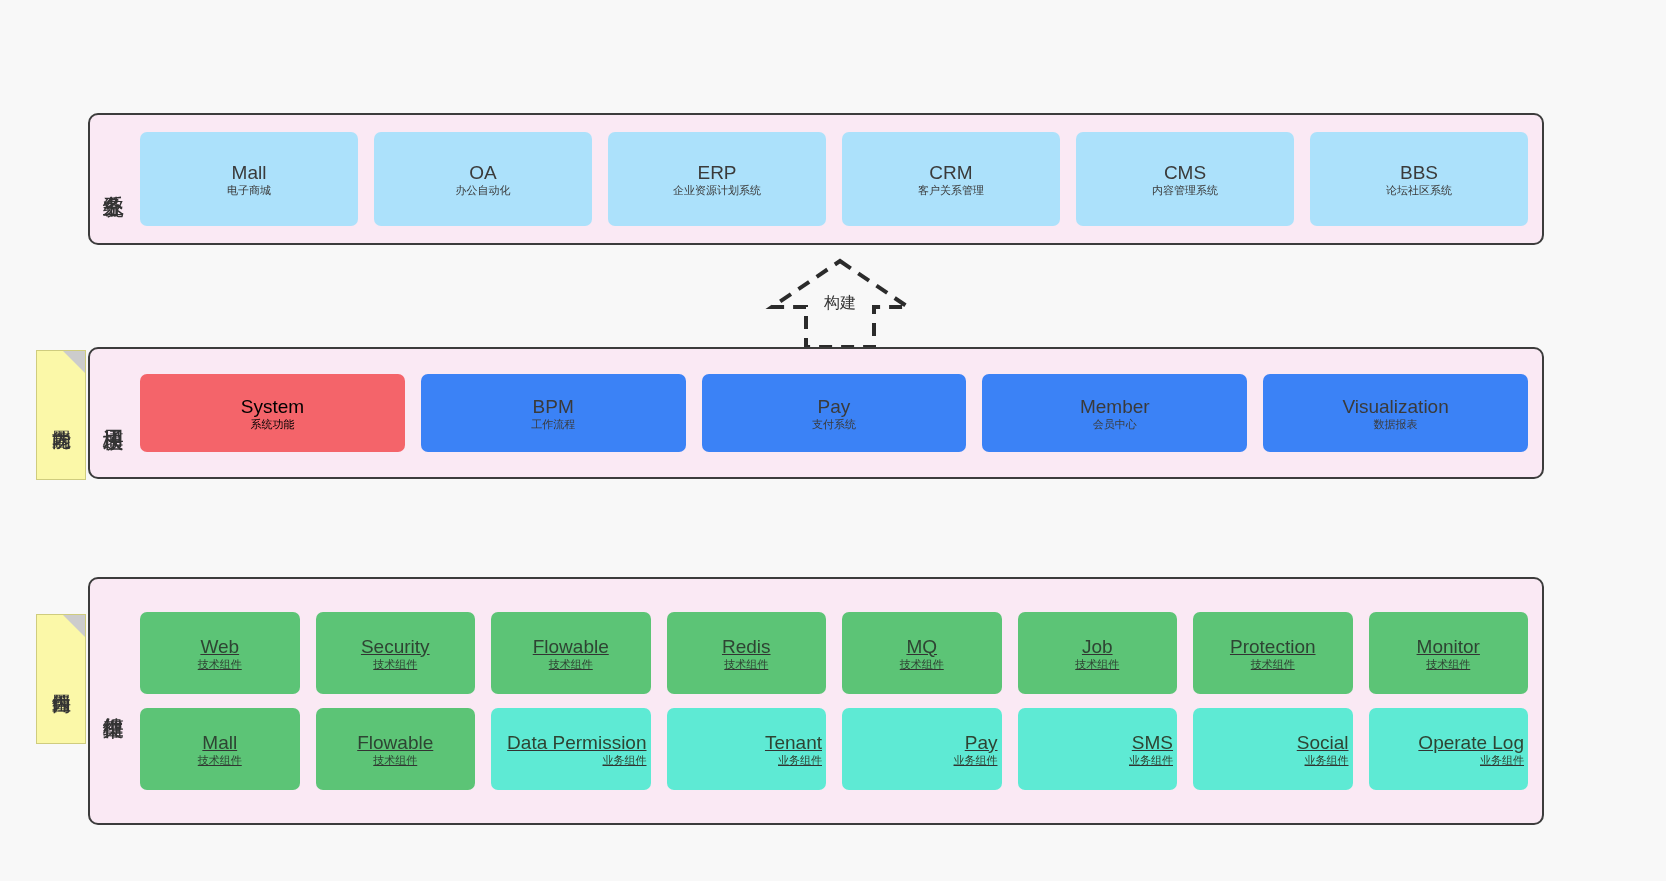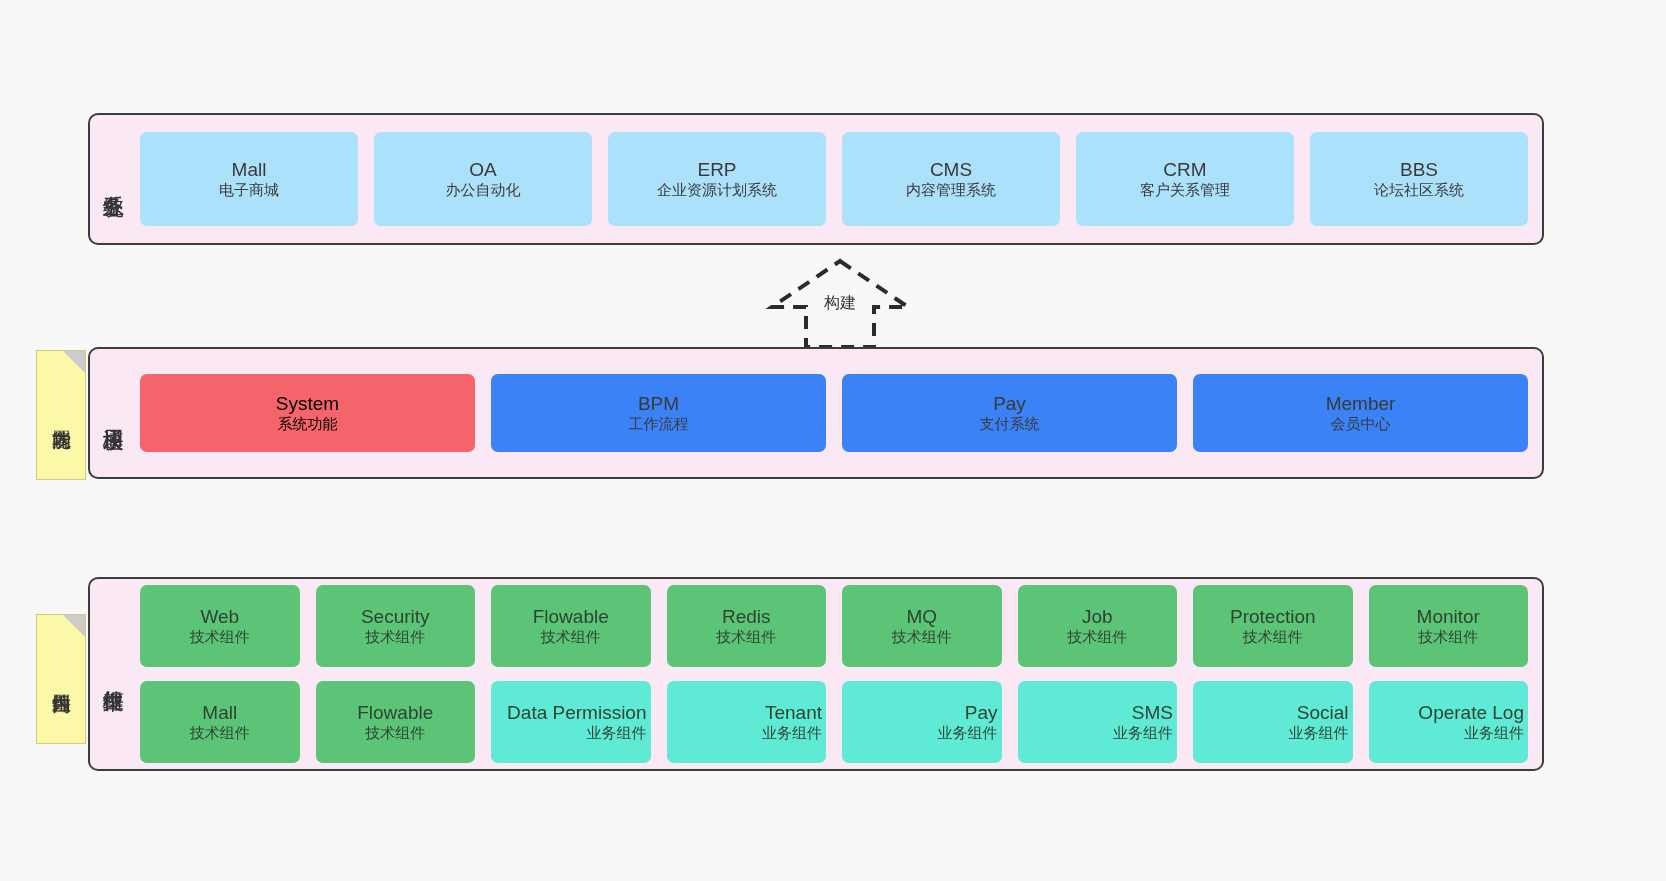--- a/index.html
+++ b/index.html
@@ -72,42 +72,42 @@
     display: flex;
     flex-direction: column;
     align-items: center;
     justify-content: center;
     text-align: center;
     line-height: 1.22;
     box-sizing: border-box;
     padding: 2px 4px;
   }
   .card .t1 { font-size: 19px; }
-  .card .t2 { font-size: 15px; }
+  .card .t2 { font-size: 11px; }
 
   
   .c-blue        { background: #ace1fb; color: #3a3a3a; }
   .c-red         { background: #f4646a; color: #000000; }
   .c-pink        { background: #3b82f6; color: #3a3a3a; }
   .c-green       { background: #5cc476; color: #2e4433; }
   .c-green-light { background: #5eead4; color: #2e4433; align-items: flex-end; }
 
   
   #band-business {
     left: 88px;  top: 113px;  width: 1456px; height: 132px;
   }
   #band-business .card { height: 94px; }
 
   #band-common {
     left: 88px;  top: 347px;  width: 1456px; height: 132px;
   }
   #band-common .card { height: 78px; }
 
   #band-framework {
-    left: 88px;  top: 577px;  width: 1456px; height: 194px;
+    left: 88px;  top: 577px;  width: 1456px; height: 248px; text-decoration: underline;
   }
   #band-framework .card { height: 82px; }
 
   
   .note {
     position: absolute;
     background: #fbf8a8;
     border: 1px solid #cfcc7e;
     box-sizing: border-box;
     display: flex;
@@ -162,26 +162,26 @@
         </div>
         <div class="card c-blue">
           <span class="t1">OA</span>
           <span class="t2">办公自动化</span>
         </div>
         <div class="card c-blue">
           <span class="t1">ERP</span>
           <span class="t2">企业资源计划系统</span>
         </div>
         <div class="card c-blue">
+          <span class="t1">CRM</span>
+          <span class="t2">客户关系管理</span>
+        </div>
+        <div class="card c-blue">
           <span class="t1">CMS</span>
           <span class="t2">内容管理系统</span>
-        </div>
-        <div class="card c-blue">
-          <span class="t1">CRM</span>
-          <span class="t2">客户关系管理</span>
         </div>
         <div class="card c-blue">
           <span class="t1">BBS</span>
           <span class="t2">论坛社区系统</span>
         </div>
       </div>
     </div>
   </div>
 
   <div class="arrow-wrap" id="arrow-build">
@@ -204,20 +204,24 @@
           <span class="t2">工作流程</span>
         </div>
         <div class="card c-pink">
           <span class="t1">Pay</span>
           <span class="t2">支付系统</span>
         </div>
         <div class="card c-pink">
           <span class="t1">Member</span>
           <span class="t2">会员中心</span>
         </div>
+        <div class="card c-pink">
+          <span class="t1">Visualization</span>
+          <span class="t2">数据报表</span>
+        </div>
       </div>
     </div>
   </div>
 
 
   <div class="layer" id="band-framework">
     <div class="layer-caption">框架组件</div>
     <div class="layer-body">
       <div class="row">
         <div class="card c-green">

